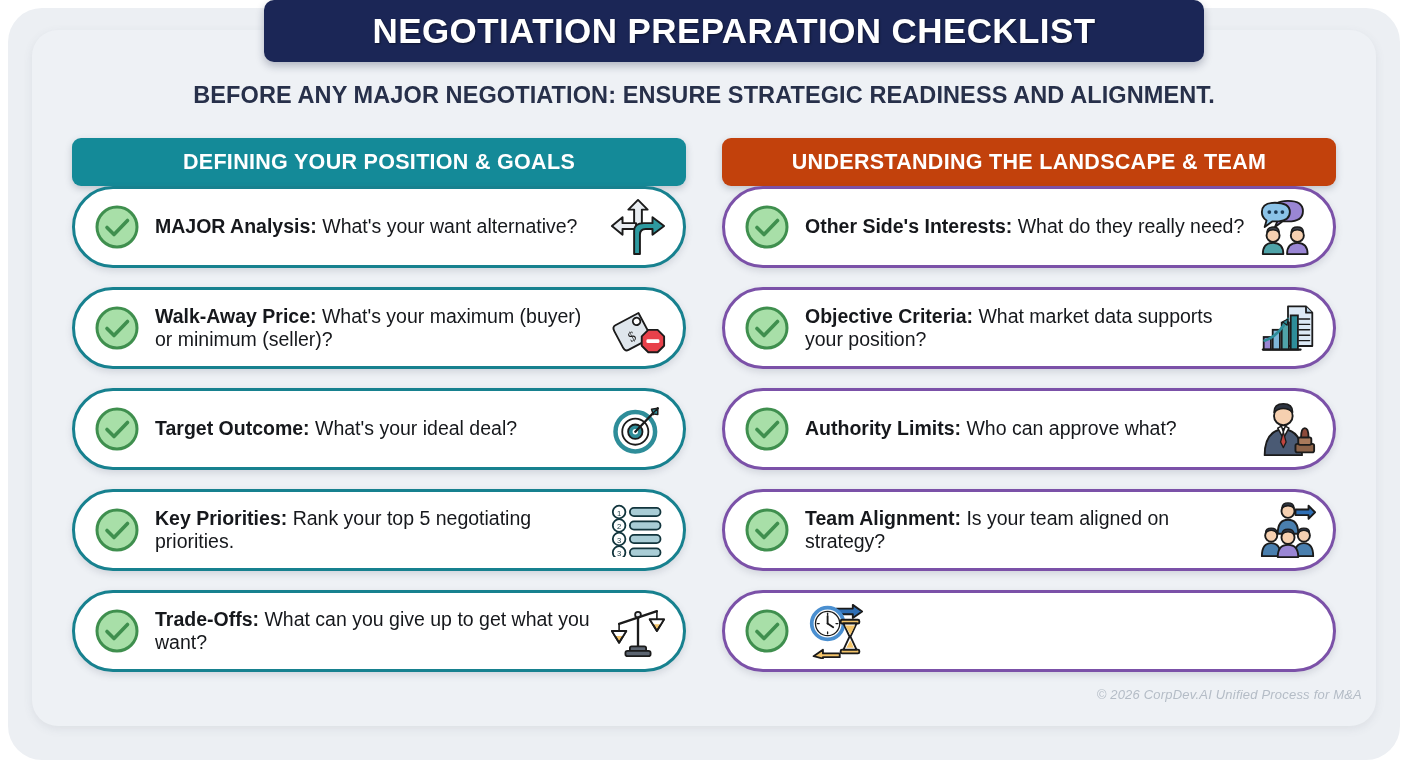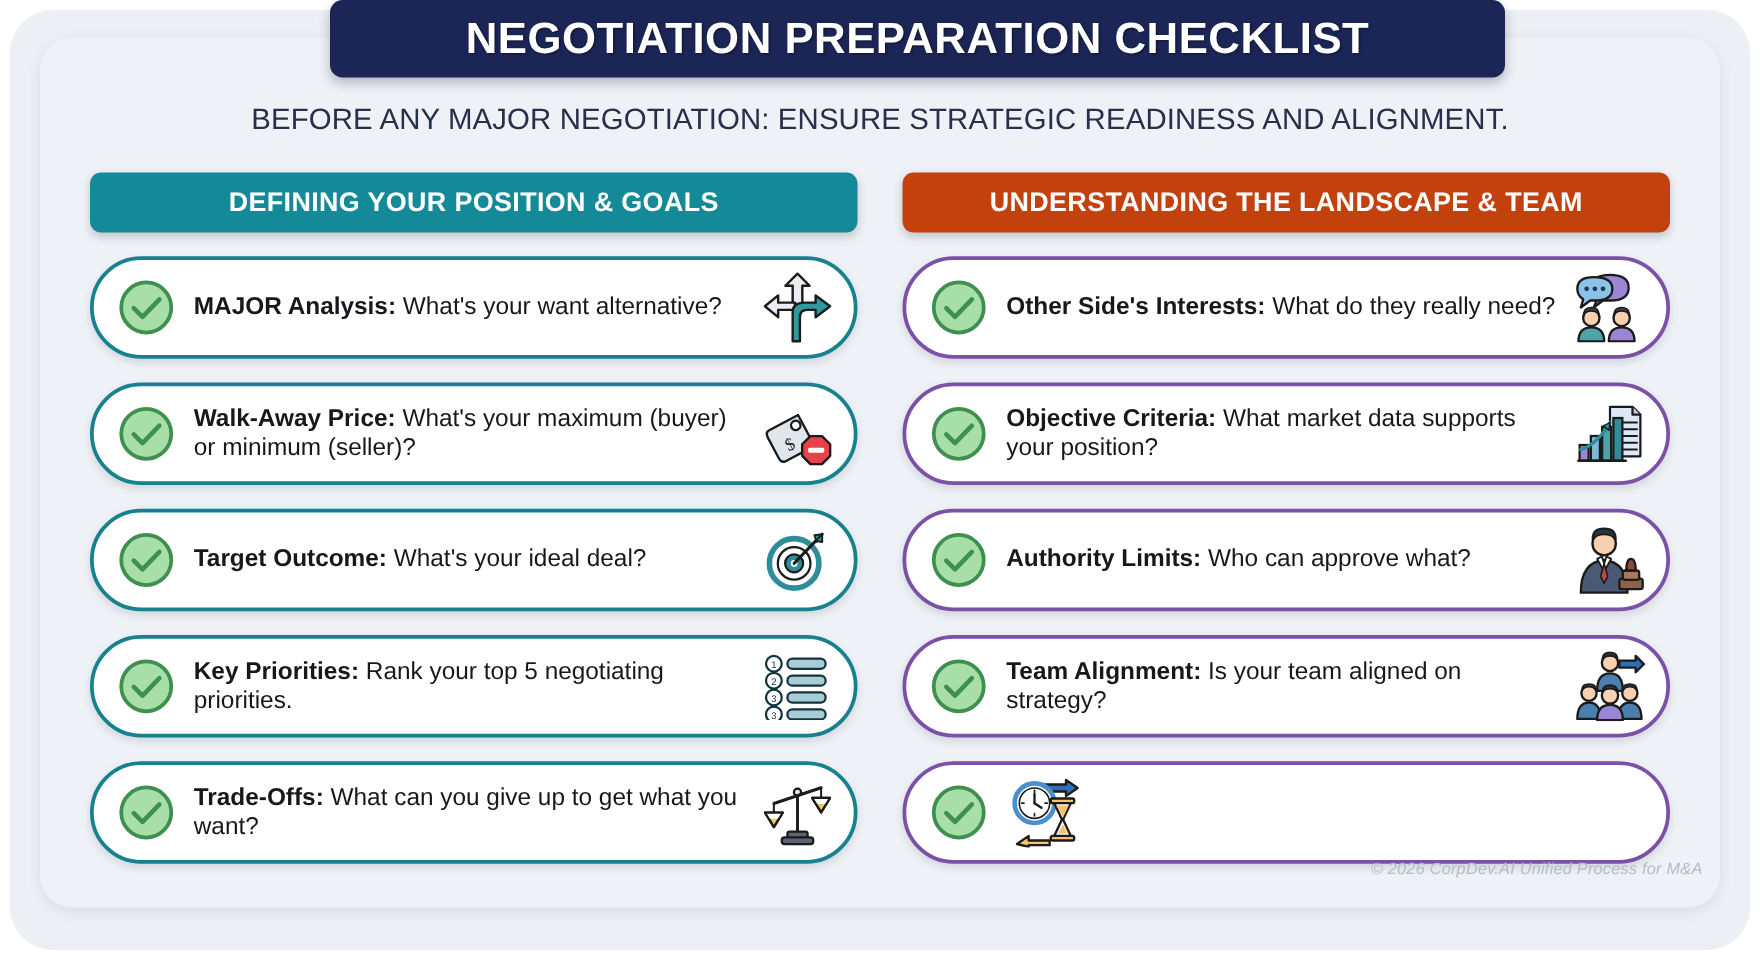--- a/index.html
+++ b/index.html
@@ -52,21 +52,21 @@
     white-space: nowrap;
   }
 
   
   .subtitle {
     position: absolute;
     left: 0; top: 52px; width: 1344px;
     text-align: center;
     color: #27304a;
     font-size: 23.5px;
-    font-weight: normal;
+    font-weight: bold;
     letter-spacing: .1px;
     white-space: nowrap;
   }
 
   
   .columns {
     position: absolute;
     left: 40px; top: 108px;
     width: 1264px;
     display: flex;
@@ -77,21 +77,20 @@
   .col-header {
     height: 48px;
     border-radius: 9px;
     display: flex; align-items: center; justify-content: center;
     color: #ffffff;
     font-size: 21.5px;
     font-weight: bold;
     letter-spacing: .3px;
     white-space: nowrap;
     box-shadow: 0 3px 7px rgba(60,70,90,.25);
-    margin-bottom: 19px;
   }
   .col-left  .col-header { background: #148a98; }
   .col-right .col-header { background: #c2410c; }
 
   
   .item {
     position: relative;
     height: 82px;
     background: #ffffff;
     border-radius: 41px;

